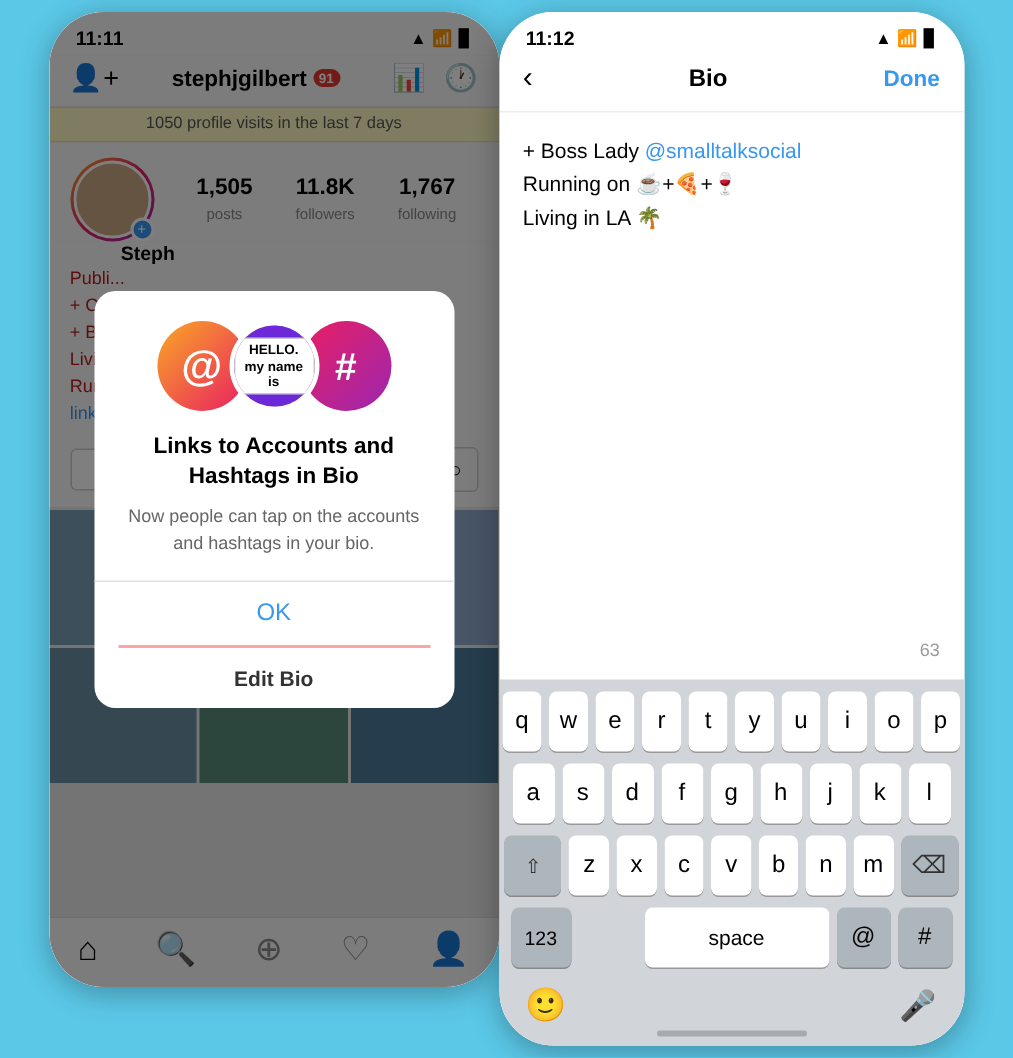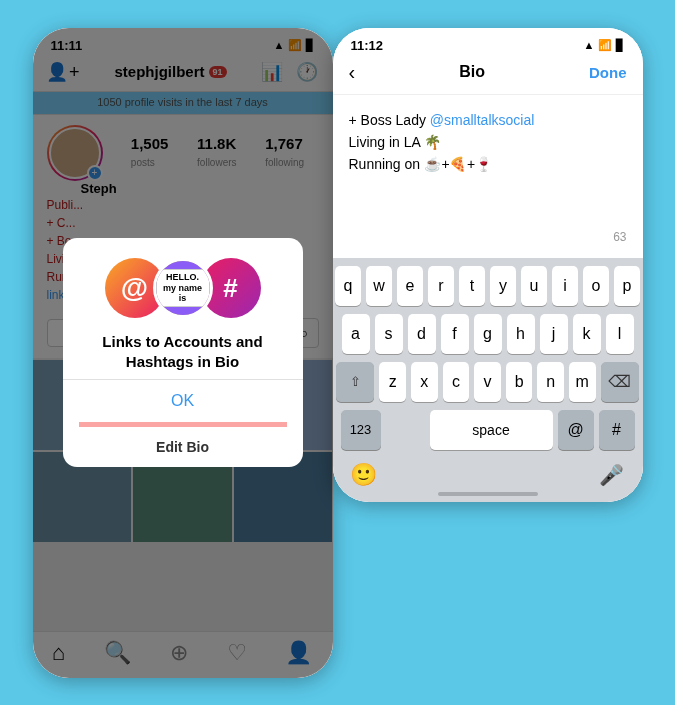--- a/index.html
+++ b/index.html
@@ -25,21 +25,21 @@
       overflow: hidden;
       position: relative;
       box-shadow: 0 4px 20px rgba(0,0,0,0.3);
     }
     .phone-left {
       width: 300px;
       height: 650px;
     }
     .phone-right {
       width: 310px;
-      height: 474px;
+      height: 689px;
     }
 
     
     .status-bar {
       display: flex;
       justify-content: space-between;
       align-items: center;
       padding: 10px 18px 4px;
       font-size: 12px;
       font-weight: 600;
@@ -74,35 +74,35 @@
       background: #e53935;
       color: #fff;
       border-radius: 10px;
       font-size: 9px;
       padding: 1px 4px;
       font-weight: 700;
     }
     .ig-header-icons { display: flex; gap: 12px; align-items: center; }
 
     .profile-visits {
-      background: #7dd3fc;
+      background: #fef9c3;
       text-align: center;
       font-size: 11px;
       color: #555;
       padding: 4px 0 6px;
       border-bottom: 1px solid #ddd;
     }
 
     .stats-row {
       background: #f8f8f8;
       display: flex;
       justify-content: space-around;
       padding: 10px 0 8px;
     }
-    .stat-item { text-align: left; }
+    .stat-item { text-align: center; }
     .stat-num { font-size: 15px; font-weight: 700; display: block; }
     .stat-label { font-size: 10px; color: #888; }
 
     .profile-actions {
       background: #f8f8f8;
       display: flex;
       gap: 8px;
       padding: 6px 14px 10px;
       align-items: center;
     }
@@ -286,21 +286,21 @@
       color: #666;
       line-height: 1.5;
       margin-bottom: 16px;
     }
     .modal-divider { height: 1px; background: #e0e0e0; margin: 0 -16px; }
     .modal-ok {
       padding: 12px 0;
       color: #3897f0;
       font-size: 16px;
       font-weight: 500;
-      border-bottom: 5px solid #fca5a5;
+      border-bottom: 2px solid #fca5a5;
     }
     .modal-edit-bio {
       padding: 12px 0;
       color: #333;
       font-size: 14px;
       font-weight: 600;
     }
 
     
     .tab-bar {
@@ -570,27 +570,28 @@
         <span class="tab-icon">♡</span>
         <span class="tab-icon">👤</span>
       </div>
 
       <div class="modal-overlay">
         <div class="modal-box">
 
           <div class="modal-icons-row">
             <div class="modal-icon-at">@</div>
             <div class="modal-icon-avatar">
-              <div style="width:56px;height:56px;background:#8b5cf6;border-radius:50%;display:flex;align-items:center;justify-content:flex-end;">
+              <div style="width:56px;height:56px;background:#6d28d9;border-radius:50%;display:flex;align-items:center;justify-content:flex-end;">
                 <span class="hello-sticker">HELLO.<br>my name is</span>
               </div>
             </div>
             <div class="modal-icon-hash">#</div>
           </div>
           <div class="modal-title">Links to Accounts and Hashtags in Bio</div>
+          <div class="modal-desc">Now people can tap on the accounts and hashtags in your bio.</div>
           <div class="modal-divider"></div>
           <div class="modal-ok">OK</div>
           <div class="modal-edit-bio">Edit Bio</div>
         </div>
       </div>
 
     </div>
   </div>
 
   <div class="phone phone-right">
@@ -608,22 +609,22 @@
       <div class="bio-nav">
         <span class="bio-nav-back">‹</span>
         <span class="bio-nav-title">Bio</span>
         <span class="bio-nav-done">Done</span>
       </div>
 
       <div class="bio-text-area">
         <span class="bio-text-line">
           <span>+ Boss Lady </span><span class="mention">@smalltalksocial</span>
         </span>
+        <span class="bio-text-line">Running on ☕️+🍕+🍷</span>
         <span class="bio-text-line">Living in LA 🌴</span>
-        <span class="bio-text-line">Running on ☕️+🍕+🍷</span>
         <span class="char-count">63</span>
       </div>
 
       <div class="keyboard">
         <div class="keyboard-row">
           <div class="key">q</div>
           <div class="key">w</div>
           <div class="key">e</div>
           <div class="key">r</div>
           <div class="key">t</div>

